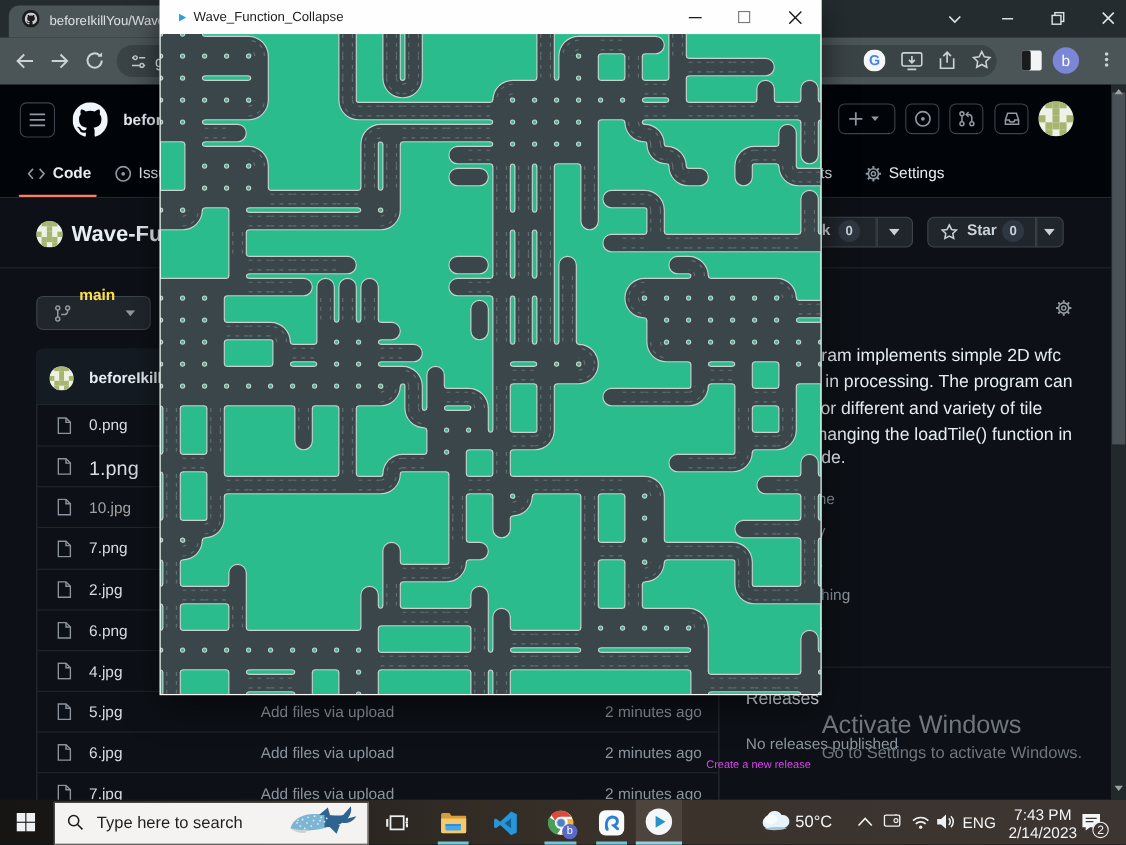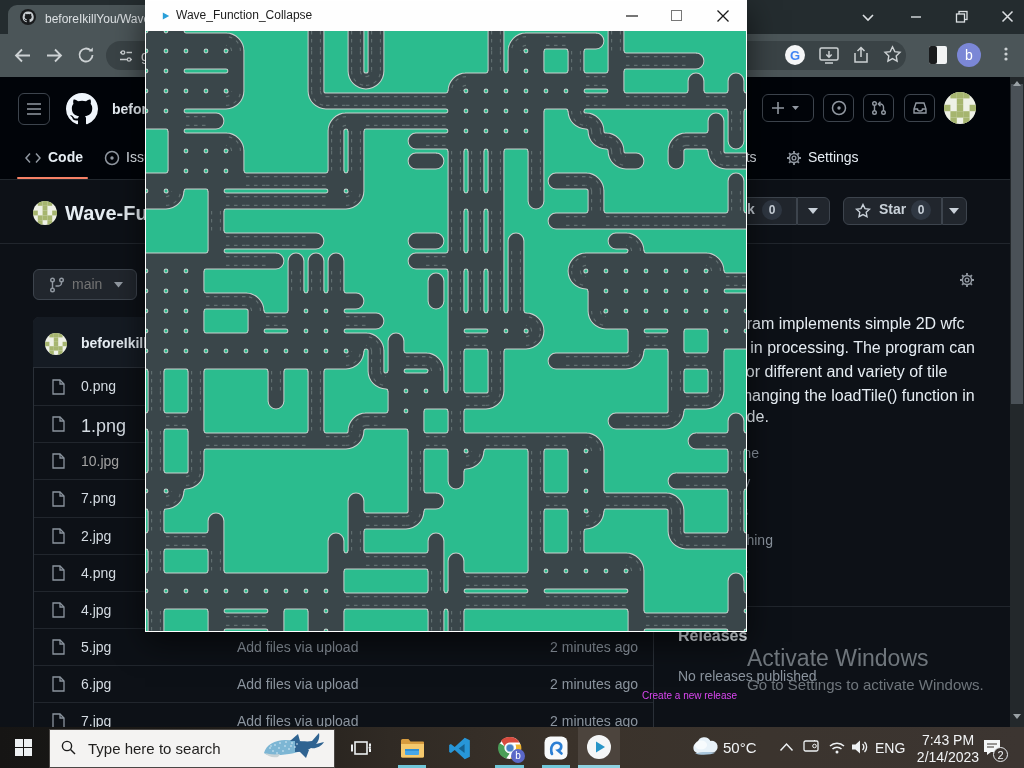--- a/index.html
+++ b/index.html
@@ -193,21 +193,21 @@
   </svg>
 <div class="abs" style="left:0px;top:243px;width:1010px;height:1px;background:#21262d"></div>
 
 <div class="abs" style="left:33px;top:269px;width:104px;height:31px;background:#21262d;border:1px solid #3d444d;border-radius:6px"></div>
 <svg class="abs" style="left:49px;top:277px" width="16" height="16" viewBox="0 0 16 16">
     <circle cx="3.5" cy="3" r="1.8" fill="none" stroke="#9198a1" stroke-width="1.4"></circle>
     <circle cx="3.5" cy="13" r="1.8" fill="none" stroke="#9198a1" stroke-width="1.4"></circle>
     <circle cx="12.5" cy="3" r="1.8" fill="none" stroke="#9198a1" stroke-width="1.4"></circle>
     <path d="M3.5 4.8v6.4M12.5 4.8V6a3 3 0 0 1-3 3h-3" stroke="#9198a1" stroke-width="1.4" fill="none"></path>
   </svg>
-<div class="abs" style="left:72px;top:276px;font-size:14px;font-weight:400;color:#737373">main</div>
+<div class="abs" style="left:72px;top:260px;font-size:14px;font-weight:700;color:#fde047">main</div>
 <svg class="abs" style="left:114px;top:282px" width="9" height="6" viewBox="0 0 9 6">
     <path d="M0 0l4.5 5.5L9 0z" fill="#9198a1"></path>
   </svg>
 
 <div class="abs" style="left:33px;top:317px;width:621px;height:423px;border:1px solid #2a3038;border-radius:6px 6px 0 0;background:#0d1117"></div>
 <div class="abs" style="left:33px;top:317px;width:621px;height:51px;background:#151b23;border-radius:6px 6px 0 0;border-bottom:1px solid #2a3038"></div>
 <svg class="abs" style="left:45px;top:333px" width="22" height="22" viewBox="0 0 22 22">
     <clipPath id="av45333">
       <circle cx="11.0" cy="11.0" r="11.0"></circle>
     </clipPath>
@@ -266,21 +266,21 @@
     <path d="M8 1v4h4" fill="none" stroke="#8b949e" stroke-width="1.3"></path>
   </svg>
 <div class="abs" style="left:81px;top:528px;font-size:14px;color:#d5dce3">2.jpg</div>
 <div class="abs" style="left:237px;top:528px;font-size:14px;color:#8b949e">Add files via upload</div>
 <div class="abs" style="left:438px;top:528px;width:200px;text-align:right;font-size:14px;color:#8b949e">2 minutes ago</div>
 <div class="abs" style="left:34px;top:555px;width:619px;height:37px;border-bottom:1px solid #21262d"></div>
 <svg class="abs" style="left:52px;top:565px" width="13" height="16" viewBox="0 0 13 16">
     <path d="M1 1h7l4 4v10H1z" fill="none" stroke="#8b949e" stroke-width="1.3"></path>
     <path d="M8 1v4h4" fill="none" stroke="#8b949e" stroke-width="1.3"></path>
   </svg>
-<div class="abs" style="left:81px;top:565px;font-size:14px;color:#d5dce3">4.png</div>
+<div class="abs" style="left:81px;top:565px;font-size:14px;color:#d5dce3">6.png</div>
 <div class="abs" style="left:237px;top:565px;font-size:14px;color:#8b949e">Add files via upload</div>
 <div class="abs" style="left:438px;top:565px;width:200px;text-align:right;font-size:14px;color:#8b949e">2 minutes ago</div>
 <div class="abs" style="left:34px;top:592px;width:619px;height:37px;border-bottom:1px solid #21262d"></div>
 <svg class="abs" style="left:52px;top:602px" width="13" height="16" viewBox="0 0 13 16">
     <path d="M1 1h7l4 4v10H1z" fill="none" stroke="#8b949e" stroke-width="1.3"></path>
     <path d="M8 1v4h4" fill="none" stroke="#8b949e" stroke-width="1.3"></path>
   </svg>
 <div class="abs" style="left:81px;top:602px;font-size:14px;color:#d5dce3">4.jpg</div>
 <div class="abs" style="left:237px;top:602px;font-size:14px;color:#8b949e">Add files via upload</div>
 <div class="abs" style="left:438px;top:602px;width:200px;text-align:right;font-size:14px;color:#8b949e">2 minutes ago</div>
@@ -337,21 +337,21 @@
   </svg>
 <div class="abs" style="left:706px;top:532px;font-size:14px;color:#8b949e">1 watching</div>
 <svg class="abs" style="left:680px;top:562px" width="15" height="15" viewBox="0 0 16 16">
     <circle cx="4" cy="3" r="1.7" fill="none" stroke="#8b949e" stroke-width="1.3"></circle>
     <circle cx="12" cy="3" r="1.7" fill="none" stroke="#8b949e" stroke-width="1.3"></circle>
     <circle cx="8" cy="13" r="1.7" fill="none" stroke="#8b949e" stroke-width="1.3"></circle>
     <path d="M4 4.7v1.6a2 2 0 0 0 2 2h4a2 2 0 0 0 2-2V4.7M8 8.3v3" stroke="#8b949e" stroke-width="1.3" fill="none"></path>
   </svg>
 <div class="abs" style="left:706px;top:561px;font-size:14px;color:#8b949e">0 forks</div>
 <div class="abs" style="left:678px;top:606px;width:332px;height:1px;background:#21262d"></div>
-<div class="abs" style="left:678px;top:627px;font-size:16px;font-weight:700;color:#e6edf3">Releases</div>
+<div class="abs" style="left:678px;top:627px;font-size:16px;font-weight:400;color:#e6edf3">Releases</div>
 <div class="abs" style="left:678px;top:668px;font-size:14px;color:#8b949e">No releases published</div>
 <div class="abs" style="left:642px;top:690px;font-size:10px;color:#d946ef">Create a new release</div>
 
 <div class="abs" style="left:747px;top:645px;font-size:23px;color:#6f767c">Activate Windows</div>
 <div class="abs" style="left:747px;top:676px;font-size:15px;color:#6f767c">Go to Settings to activate Windows.</div>
 
 <div class="abs" style="left:1010px;top:77px;width:14px;height:650px;background:#23282b"></div>
 <div class="abs" style="left:1011px;top:84px;width:12px;height:320px;background:#4a5157"></div>
 <svg class="abs" style="left:1013px;top:80px" width="8" height="6" viewBox="0 0 8 6">
     <path d="M0 6l4-5 4 5z" fill="#9aa1a5"></path>

